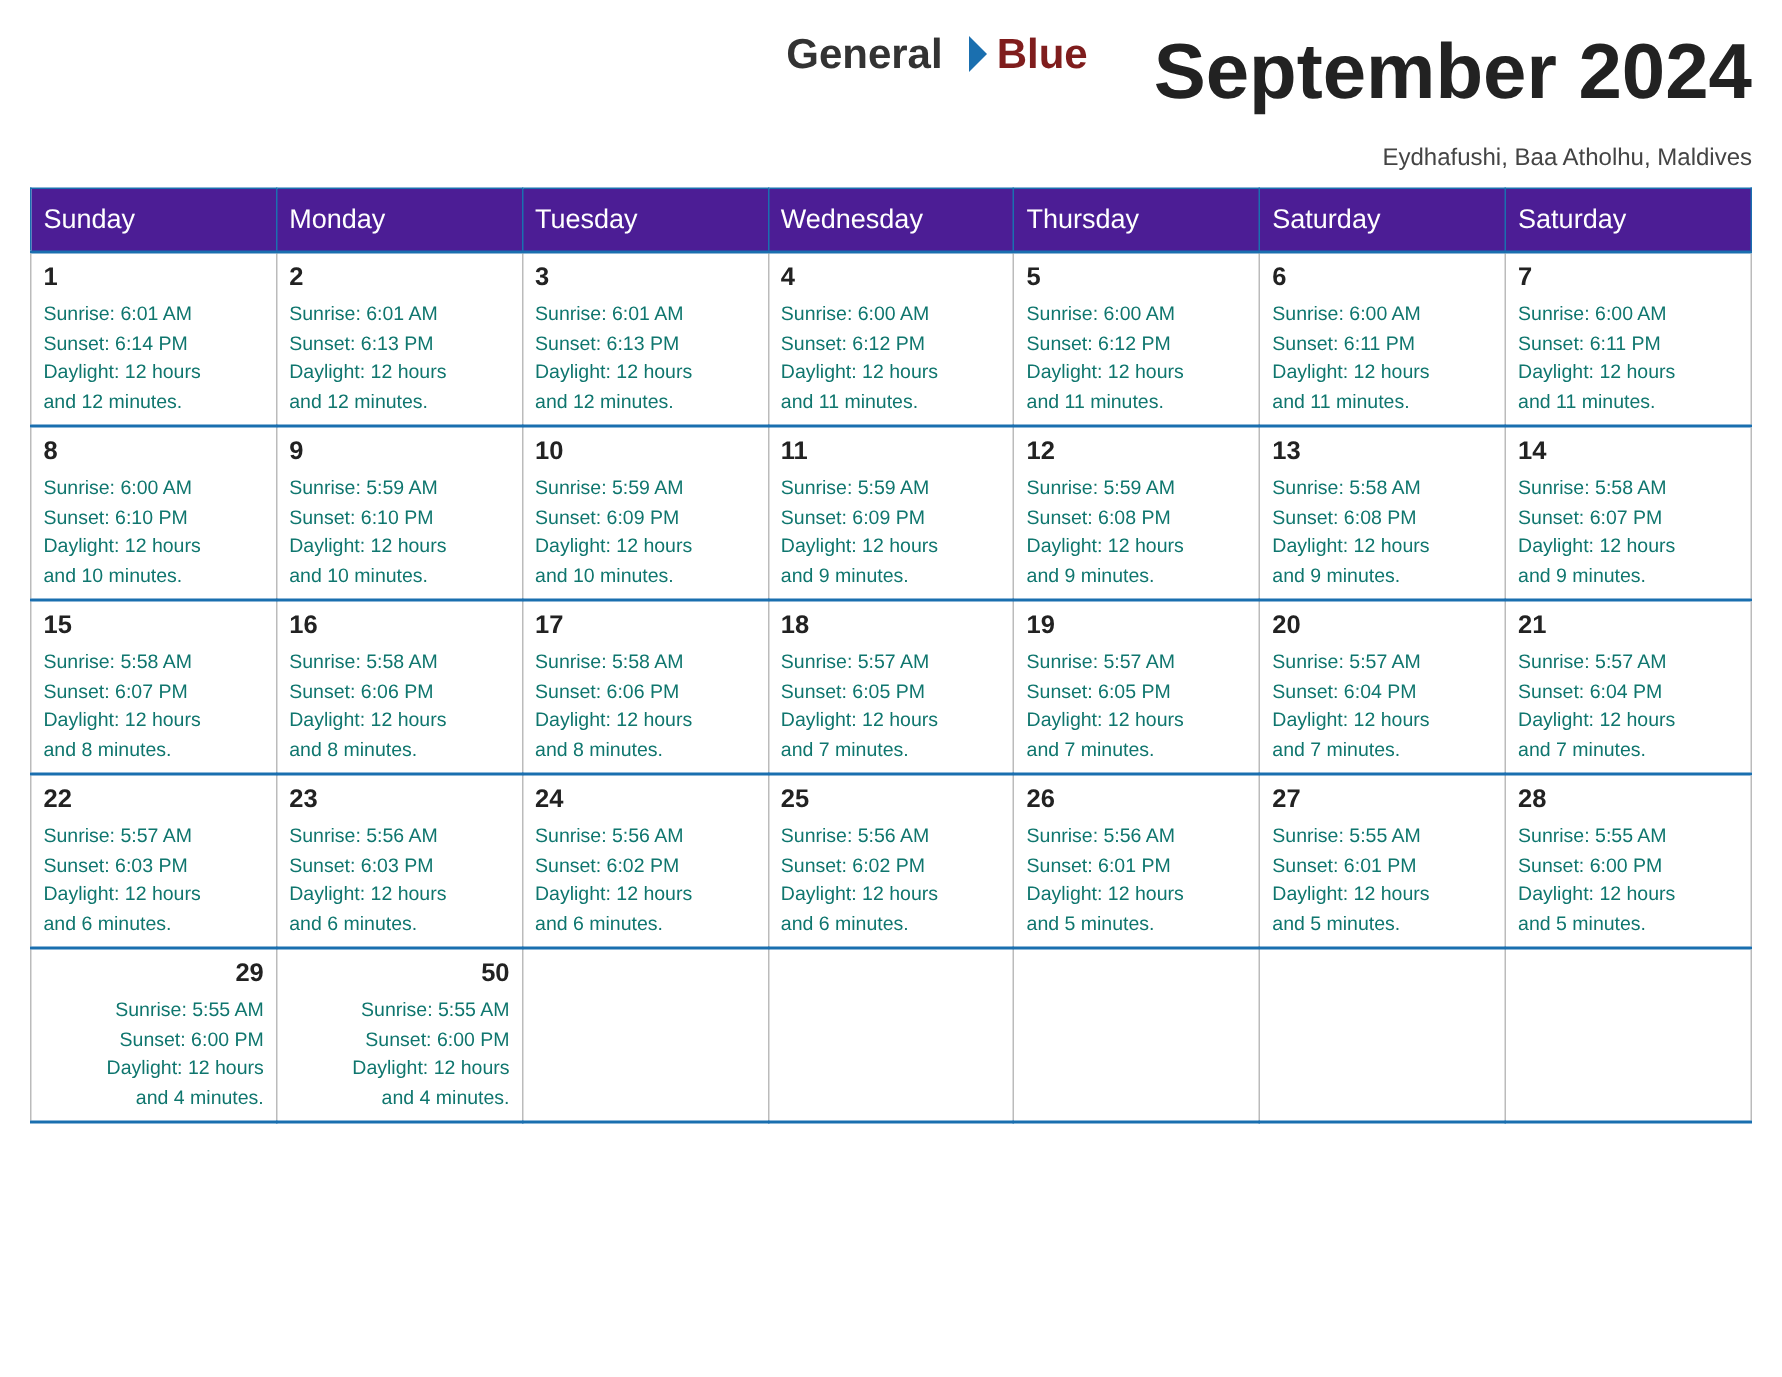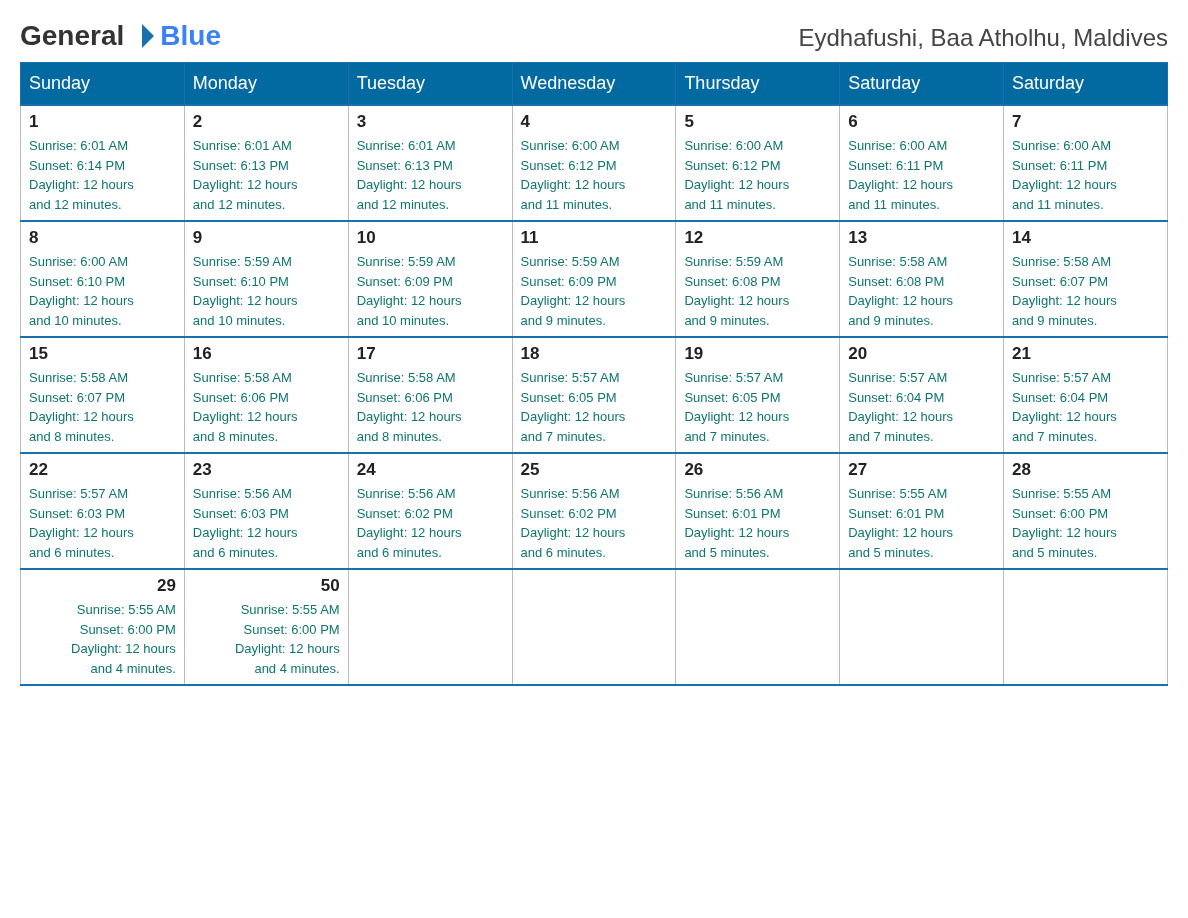--- a/index.html
+++ b/index.html
@@ -5,61 +5,61 @@
     * { box-sizing: border-box; margin: 0; padding: 0; }
     body {
       font-family: Arial, sans-serif;
       background: #fff;
       padding: 20px;
       width: 1188px;
       min-height: 918px;
     }
     .header {
       display: flex;
-      justify-content: space-between;
+      justify-content: flex-end;
       align-items: flex-start;
       margin-bottom: 10px;
       gap: 44px;
     }
     .logo {
       display: flex;
       align-items: center;
       gap: 4px;
     }
     .logo-text-general {
       font-size: 28px;
       font-weight: bold;
       color: #333;
     }
     .logo-text-blue {
       font-size: 28px;
       font-weight: bold;
-      color: #3b82f6;
+      color: #7f1d1d;
     }
     .title-section {
       text-align: right;
     }
     .month-title {
       font-size: 52px;
       font-weight: bold;
       color: #222;
       line-height: 1.1;
     }
     .location {
-      font-size: 24px;
+      font-size: 16px;
       color: #444;
-      margin-top: 4px;
+      margin-top: 20px;
     }
     .calendar {
       width: 100%;
       border-collapse: collapse;
       border: 1px solid #999;
     }
     .calendar th {
-      background-color: #0369a1;
+      background-color: #4c1d95;
       color: #fff;
       font-size: 18px;
       font-weight: normal;
       padding: 10px 8px;
       text-align: left;
       border: 1px solid #1a6faf;
     }
     .calendar td {
       vertical-align: top;
       padding: 6px 8px;
@@ -97,20 +97,21 @@
   <div class="logo">
     <div style="display:flex; align-items:center;">
       <span class="logo-text-general">General</span>
       <svg width="32" height="32" viewBox="0 0 32 32" style="margin: 0 2px;">
         <polygon points="16,4 28,16 16,28" fill="#1a6faf"></polygon>
       </svg>
     </div>
     <span class="logo-text-blue" style="margin-left:-4px;">Blue</span>
   </div>
   <div class="title-section">
+    <div class="month-title">September 2024</div>
     <div class="location">Eydhafushi, Baa Atholhu, Maldives</div>
   </div>
 </div>
 
 <table class="calendar">
   <thead>
     <tr>
     <th>Sunday</th>
         <th>Monday</th>
         <th>Tuesday</th>

